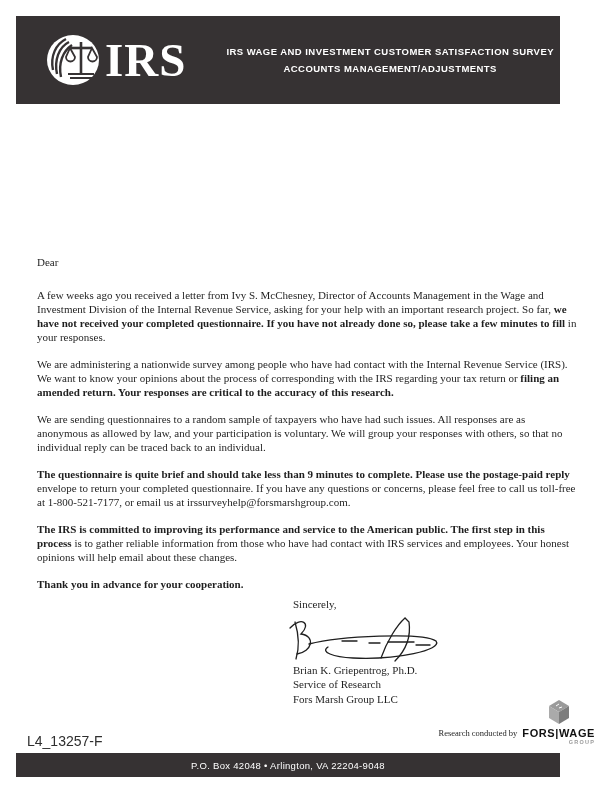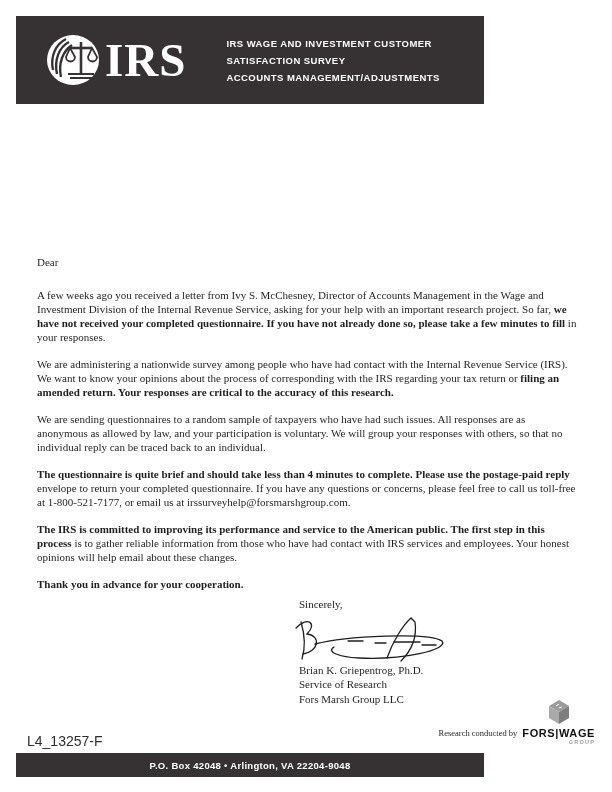--- a/index.html
+++ b/index.html
@@ -6,22 +6,23 @@
   .page {
     position: relative;
     width: 612px; height: 792px;
     background: #ffffff;
     font-family: "Liberation Serif", serif;
     color: #1f1f1f;
     overflow: hidden;
   }
   .band {
     position: absolute;
-    left: 16px; width: 468px;
+    left: 16px; width: 544px;
     background: #363233;
+    text-align: center;
   }
   .header-band { top: 16px; height: 88px; display: flex; align-items: center; }
   .logo-wrap { display: flex; align-items: center; margin-left: 30px; }
   .irs-emblem { display: block; }
   .irs-wordmark {
     color: #ffffff;
     font-family: "Liberation Serif", serif;
     font-weight: bold;
     font-size: 47px;
     line-height: 1;
@@ -40,21 +41,21 @@
   .letter-body {
     position: absolute;
     left: 37px; top: 255px; width: 541px;
     font-size: 11px; line-height: 14px;
   }
   .letter-body p { margin: 0 0 13px 0; }
   .salutation { margin: 0 0 19px 0 !important; }
   .bold { font-weight: bold; }
   .signature-block {
     position: absolute;
-    left: 299px; top: 597px;
+    left: 293px; top: 597px;
     font-size: 11px; line-height: 14.5px;
   }
   .sig-svg { display: block; margin: 2px 0 1px -8px; }
   .form-code {
     position: absolute;
     left: 27px; top: 733px;
     font-family: "Liberation Sans", sans-serif;
     font-size: 14px;
     color: #2e2e2e;
   }
@@ -83,21 +84,21 @@
     color: #9a9a9a;
     line-height: 7px;
   }
   .footer-band {
     top: 753px; height: 24px;
     display: flex; align-items: center; justify-content: center;
   }
   .footer-text {
     color: #ffffff;
     font-family: "Liberation Sans", sans-serif;
-    font-weight: bold;
+    font-weight: normal;
     font-size: 9.5px;
     letter-spacing: 0.3px;
   }
 </style>
 </head>
 <body>
 
 <div class="page">
 
   <div class="band header-band">
@@ -129,21 +130,21 @@
 
   <div class="letter-body">
     <p class="salutation">Dear</p>
 
     <p><span>A few weeks ago you received a letter from Ivy S. McChesney, Director of Accounts Management in the Wage and Investment Division of the Internal Revenue Service, asking for your help with an important research project. So far, </span><span class="bold">we have not received your completed questionnaire. If you have not already done so, please take a few minutes to fill </span><span>in your responses.</span></p>
 
     <p><span>We are administering a nationwide survey among people who have had contact with the Internal Revenue Service (IRS). We want to know your opinions about the process of corresponding with the IRS regarding your tax return or </span><span class="bold">filing an amended return. Your responses are critical to the accuracy of this research.</span></p>
 
     <p><span>We are sending questionnaires to a random sample of taxpayers who have had such issues. All responses are as anonymous as allowed by law, and your participation is voluntary. We will group your responses with others, so that no individual reply can be traced back to an individual.</span></p>
 
-    <p><span class="bold">The questionnaire is quite brief and should take less than 4 minutes to complete. Please use the postage-paid reply </span><span>envelope to return your completed questionnaire. If you have any questions or concerns, please feel free to call us toll-free at 1-800-521-7177, or email us at irssurveyhelp@forsmarshgroup.com.</span></p>
+    <p><span class="bold">The questionnaire is quite brief and should take less than 9 minutes to complete. Please use the postage-paid reply </span><span>envelope to return your completed questionnaire. If you have any questions or concerns, please feel free to call us toll-free at 1-800-521-7177, or email us at irssurveyhelp@forsmarshgroup.com.</span></p>
 
     <p><span class="bold">The IRS is committed to improving its performance and service to the American public. The first step in this process </span><span>is to gather reliable information from those who have had contact with IRS services and employees. Your honest opinions will help email about these changes.</span></p>
 
     <p><span class="bold">Thank you in advance for your cooperation.</span></p>
   </div>
 
   <div class="signature-block">
     <div>Sincerely,</div>
     <svg class="sig-svg" width="160" height="48" viewBox="0 0 160 48">
       <g fill="none" stroke="#1f1f1f" stroke-width="1.3" stroke-linecap="round">

